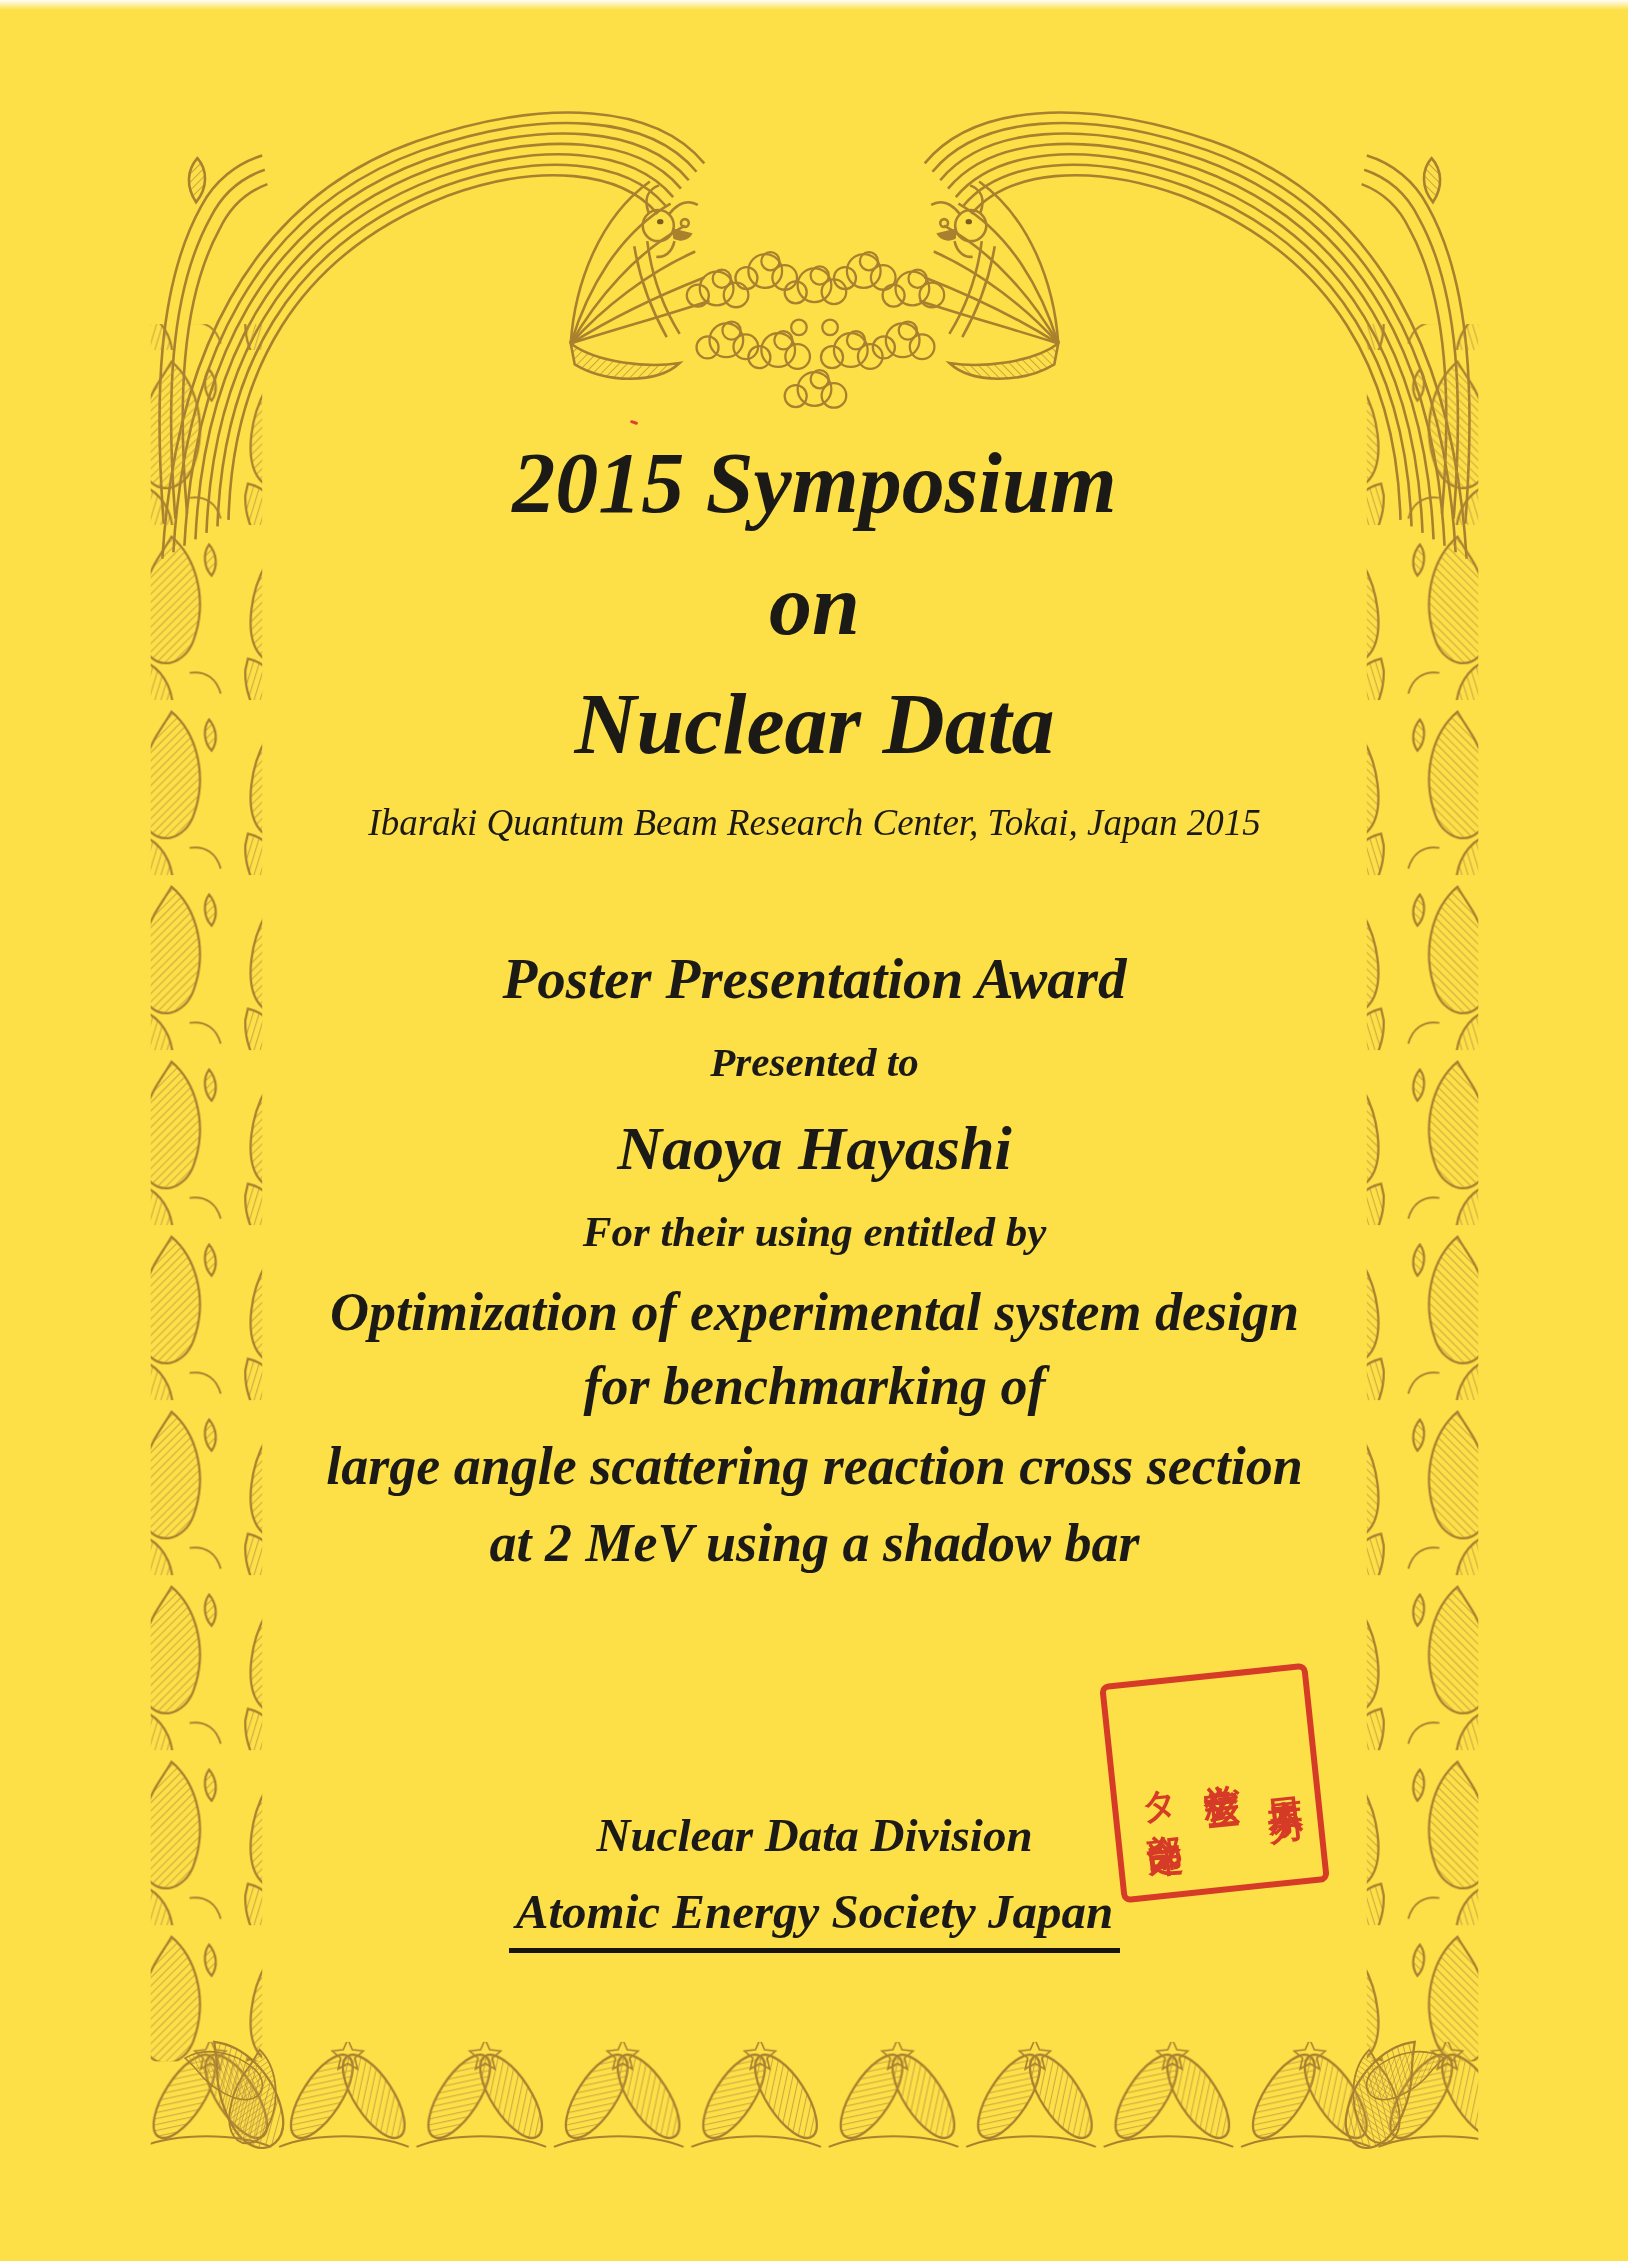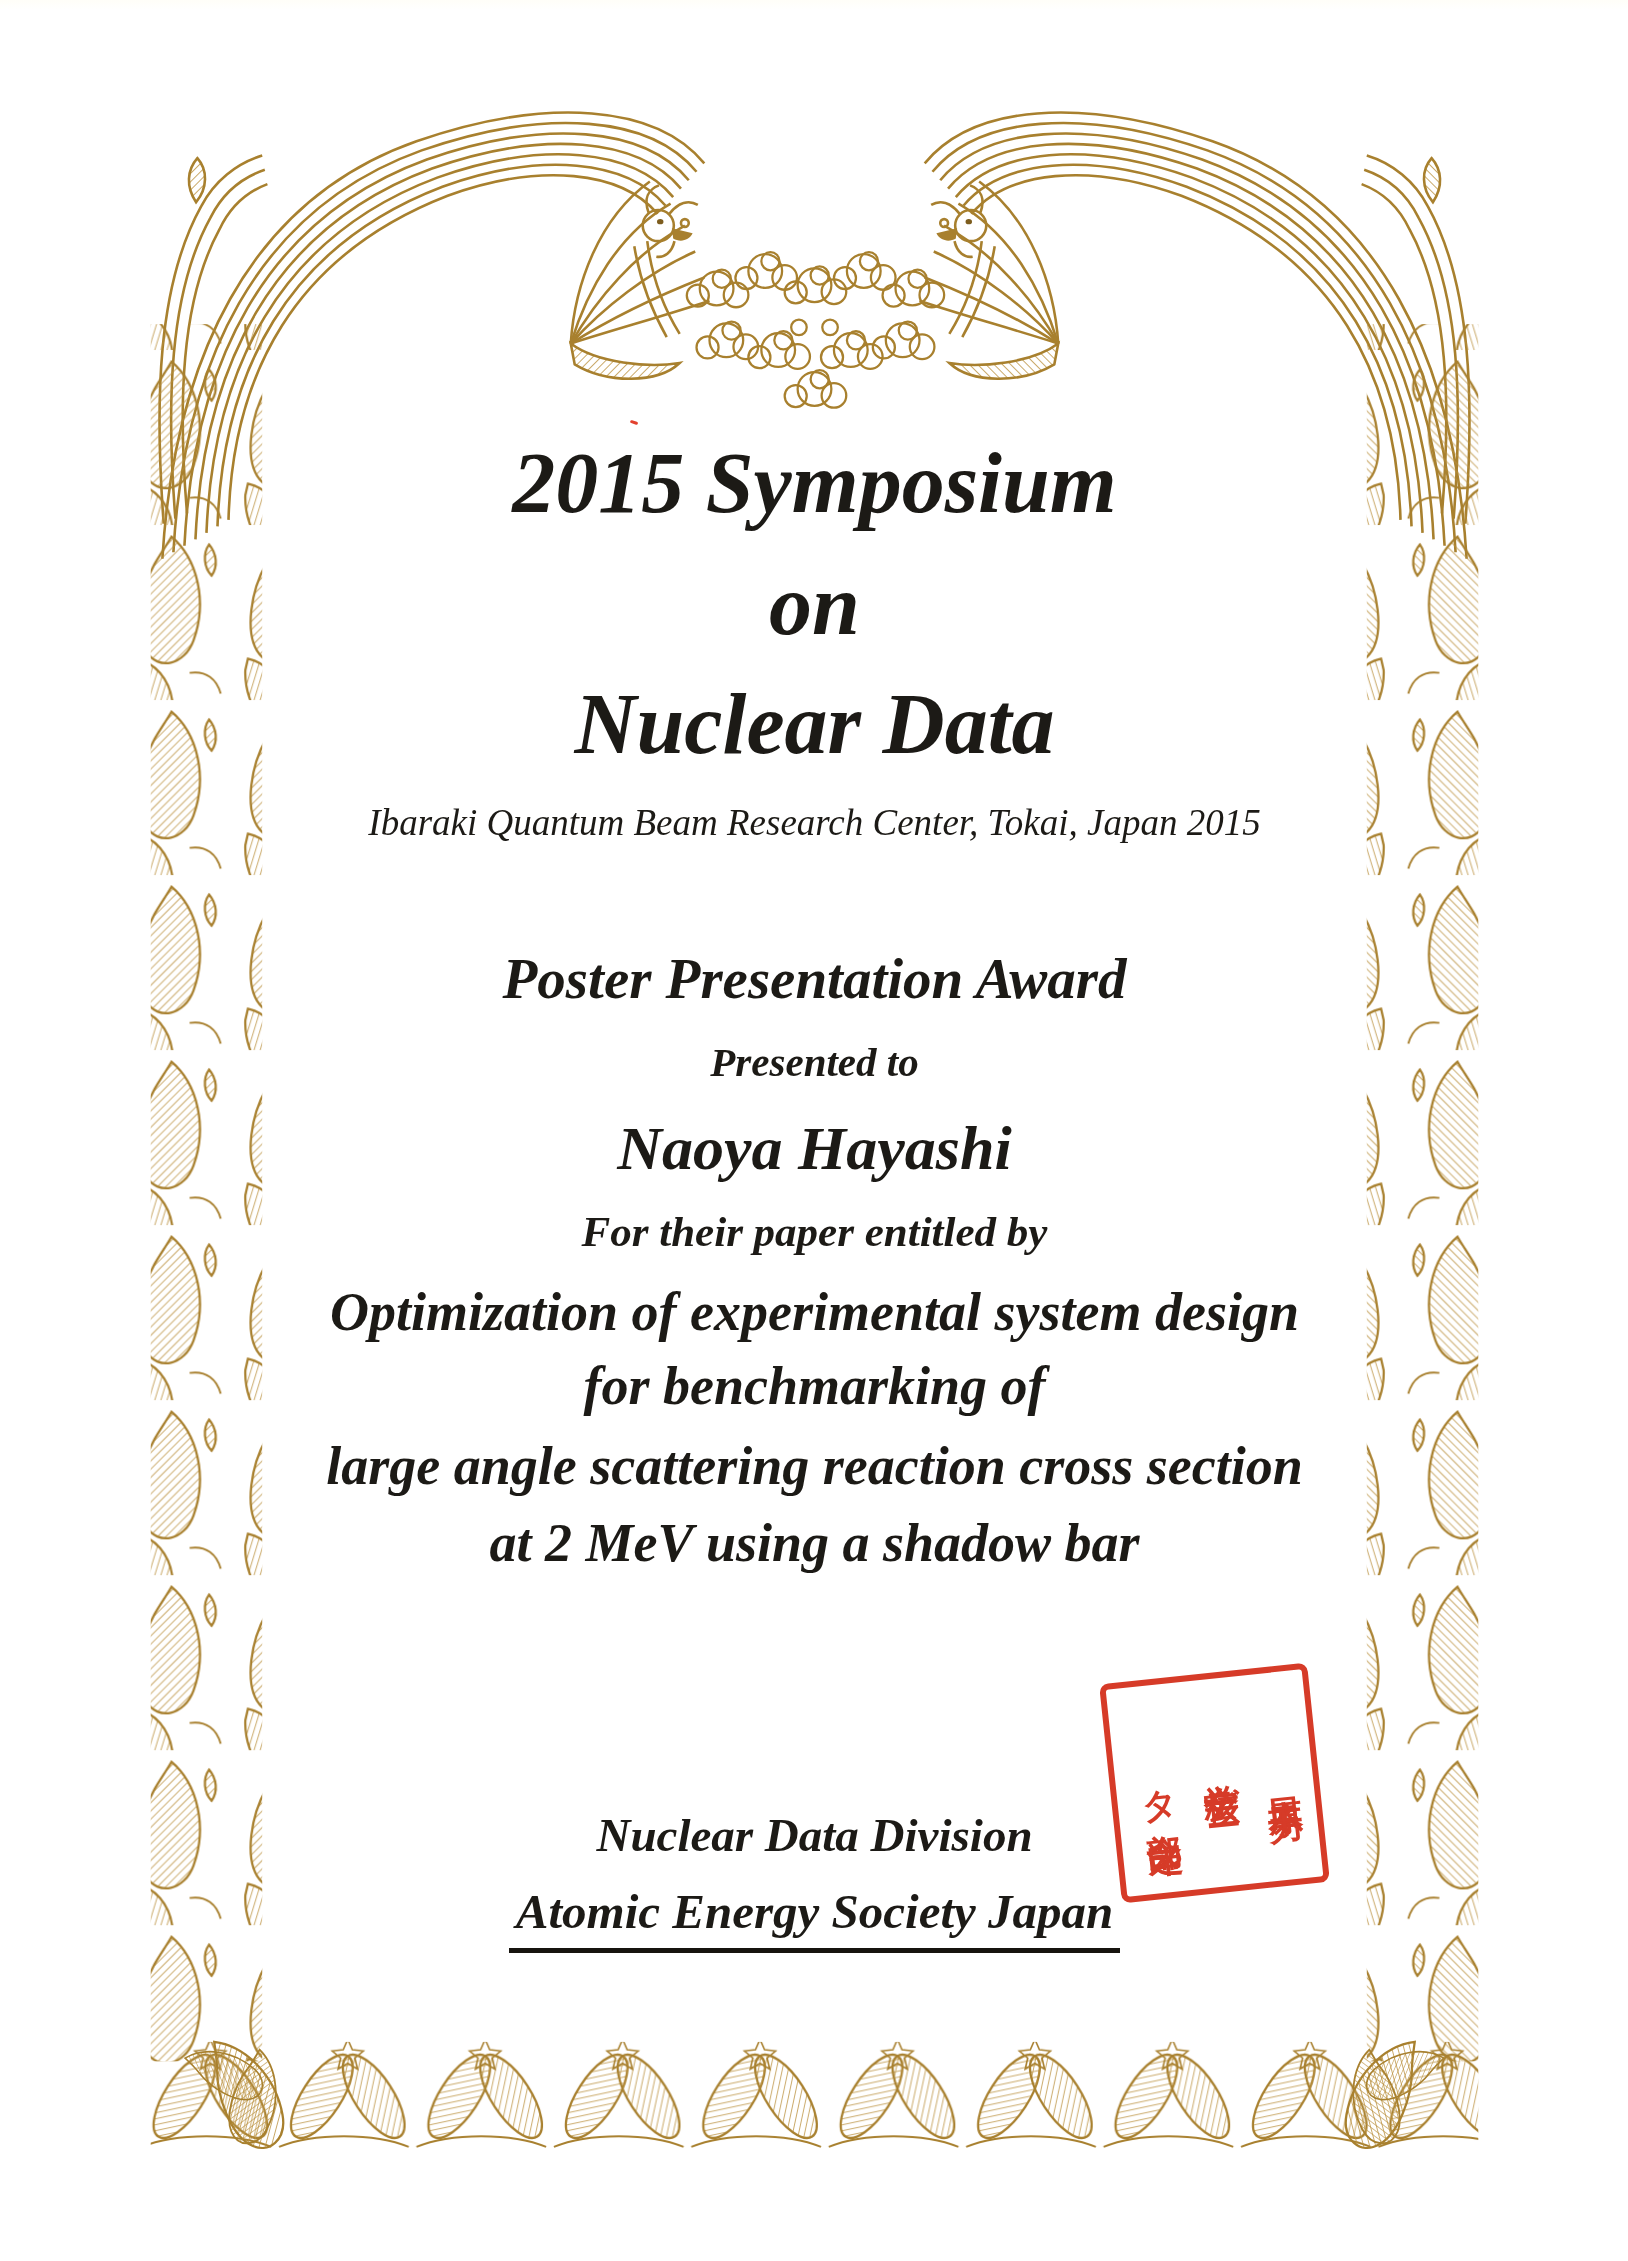--- a/index.html
+++ b/index.html
@@ -1,19 +1,19 @@
 <!DOCTYPE html>
 <html style="font-size:10.4px"><head>
 <meta charset="utf-8">
 <style>
   html,body{margin:0;padding:0;background:#ddd8c6;}
   .page{
     position:relative;
     width:1629px;height:2261px;
-    background:#ffffff;
+    background:#fde047;
     overflow:hidden;
     font-family:"Liberation Serif","DejaVu Serif",serif;
     color:#1c1a16;
   }
   .border-svg{position:absolute;left:0;top:0;width:1629px;height:2261px;}
   .line{
     position:absolute;left:0;right:0;
     text-align:center;line-height:1;white-space:nowrap;font-style:italic;
   }
   .b{font-weight:bold}
@@ -163,21 +163,21 @@
 
   <div class="line b i" style="top:440px;font-size:86px">2015 Symposium</div>
   <div class="line b i" style="top:562px;font-size:86px">on</div>
   <div class="line b i" style="top:681px;font-size:86px">Nuclear Data</div>
 
   <div class="line" style="top:804px;font-size:37px">Ibaraki Quantum Beam Research Center, Tokai, Japan 2015</div>
 
   <div class="line b" style="top:950px;font-size:57px">Poster Presentation Award</div>
   <div class="line b i" style="top:1042px;font-size:41px">Presented to</div>
   <div class="line b" style="top:1117px;font-size:62px">Naoya Hayashi</div>
-  <div class="line b i" style="top:1210px;font-size:43px">For their paper entitled by</div>
+  <div class="line b i" style="top:1210px;font-size:43px">For their using entitled by</div>
 
   <div class="line b i" style="top:1285px;font-size:54px">Optimization of experimental system design</div>
   <div class="line b i" style="top:1359px;font-size:54px">for benchmarking of</div>
   <div class="line b i" style="top:1439px;font-size:54px">large angle scattering reaction cross section</div>
   <div class="line b i" style="top:1516px;font-size:54px">at 2 MeV using a shadow bar</div>
 
   <div class="line b i" style="top:1812px;font-size:47px">Nuclear Data Division</div>
   <div class="line b i" style="top:1887px;font-size:49px">
     <span class="ul">Atomic Energy Society Japan</span>
   </div>

